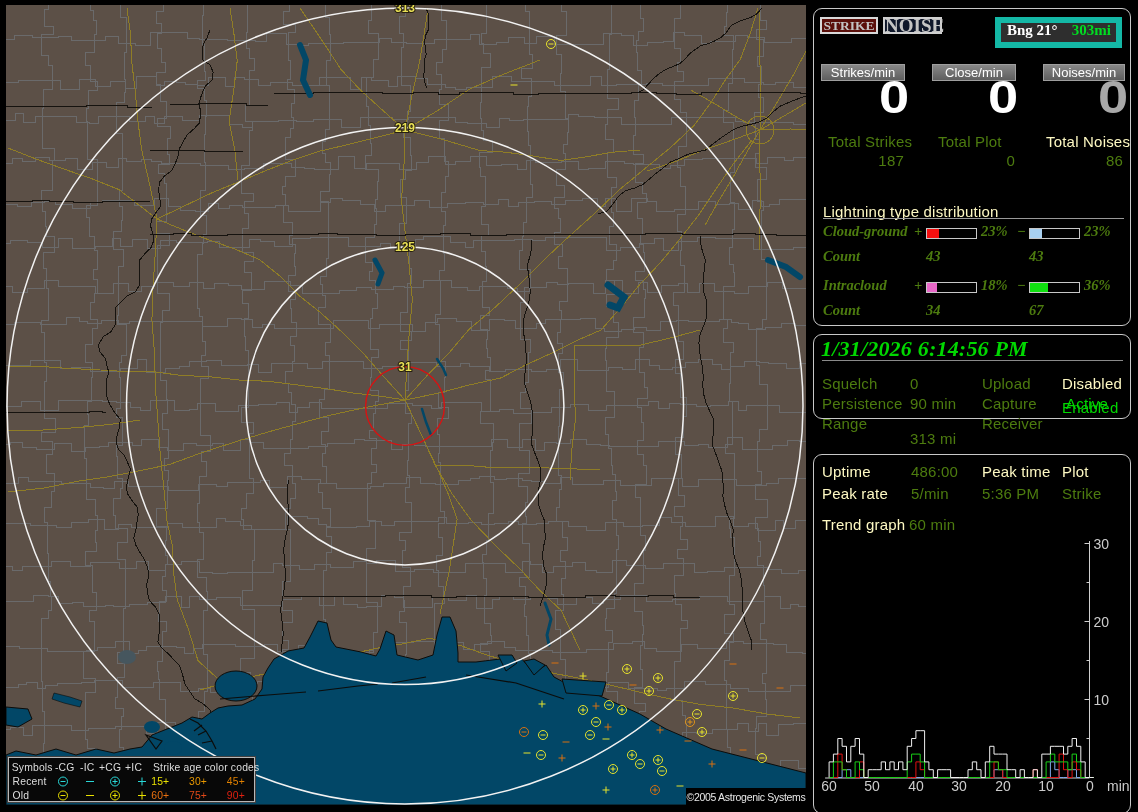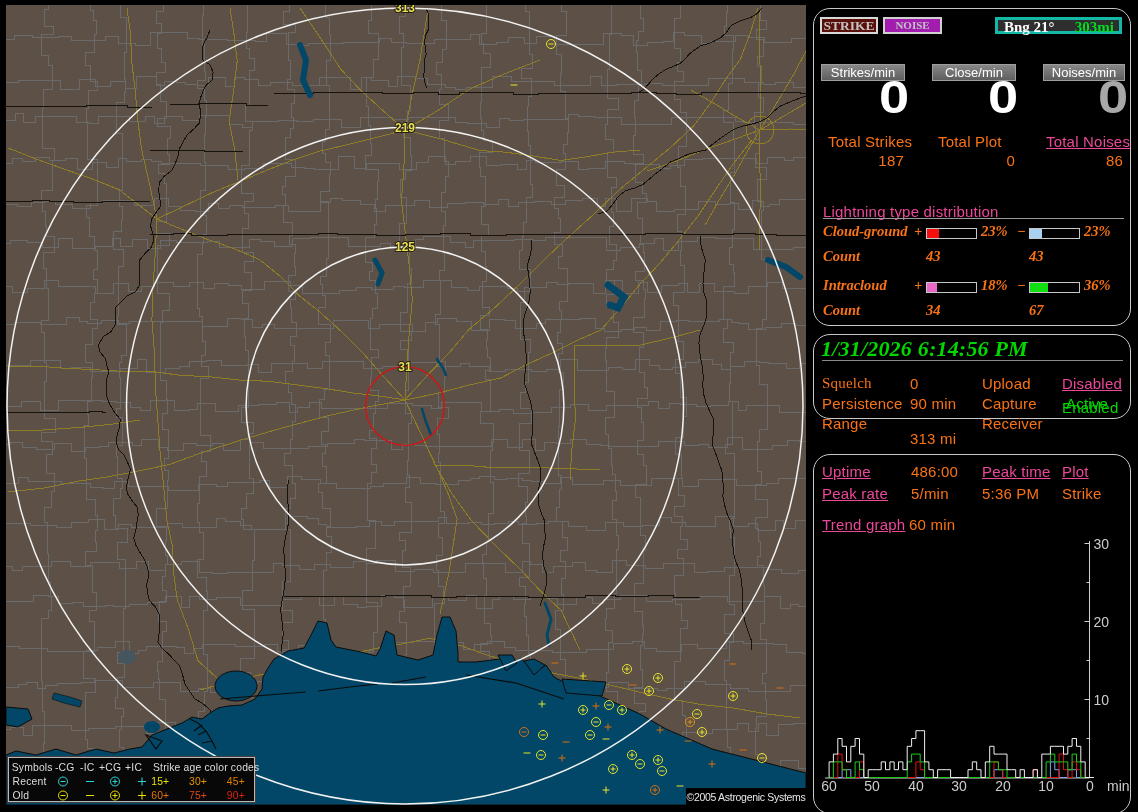--- a/index.html
+++ b/index.html
@@ -4,28 +4,28 @@
 body { width:1138px; height:812px; background:#000; position:relative; overflow:hidden;
        font-family:"Liberation Sans", sans-serif; }
 #map { position:absolute; left:6px; top:5px; width:800px; height:800px; background:#5c5047; }
 #legend { position:absolute; left:8px; top:757px; width:247px; height:45px; background:#080808;
           border:1px solid #b8b8b8; outline:1px solid #404040; font-size:11.5px; letter-spacing:0.2px; }
 .lrow span { position:absolute; white-space:nowrap; }
 .lrow { position:absolute; left:0; width:278px; height:13px; transform:scaleX(0.9); transform-origin:0 0; }
 #copyright { position:absolute; left:686px; top:788px; width:120px; height:18px; background:#000;
   color:#e8e8e8; font-size:10.5px; letter-spacing:-0.3px; text-align:center; line-height:18px; white-space:nowrap; }
 .panel { position:absolute; left:813px; width:318px; background:#000; border:1px solid #c8c8c8;
-  border-radius:17px; }
+  border-radius:9px; }
 .btn { position:absolute; font-family:"Liberation Serif", serif; font-weight:bold; color:#c4c4c4;
   text-align:center; }
 .hbtn { position:absolute; background:linear-gradient(#878787,#5e5e5e); border:1px solid #9e9e9e;
   color:#fff; font-size:13px; text-align:center; line-height:15px; }
 .b0 { position:absolute; font-size:46px; font-weight:bold; color:#fff; width:80px; text-align:center; transform:scaleX(1.18); }
-.tt { position:absolute; font-size:15px; color:#f97316; letter-spacing:0.2px; white-space:nowrap; }
-.gg { color:#ec4899;text-decoration:underline; }
+.tt { position:absolute; font-size:15px; color:#4d7c0f; letter-spacing:0.2px; white-space:nowrap; }
+.gg { color:#fef9c3; }
 .serb { font-family:"Liberation Serif", serif; font-weight:bold; letter-spacing:0; font-size:14.5px;font-style:italic; }
 .bar { position:absolute; width:51px; height:11px; border:1px solid #c8c8c8; background:#000; }
 .bar i { display:block; height:100%; }
 .grn { color:#00d800; }
 </style></head><body>
 <svg id="map" viewBox="0 0 800 800">
  <rect width="800" height="800" fill="#5c5047"></rect>
  <g stroke="#76808a" stroke-width="1" fill="none" opacity="0.55" shape-rendering="crispEdges">
       <path d="M 42,-4 L 42,4 L 38,4 L 38,21 L 47,21 L 47,29 L 35,29 L 35,40 L 35,40 L 35,50 L 42,50 L 42,60 L 46,60 L 46,68 L 46,84 L 37,84 L 37,103 L 36,103 L 36,112 L 36,127 L 36,143 L 48,143 L 48,155 L 46,155 L 46,170 L 46,185 L 35,185 L 35,195 L 36,195 L 36,206 L 39,206 L 39,221 L 40,221 L 40,231 L 48,231 L 48,247 L 37,247 L 37,263 L 40,263 L 40,283 L 42,283 L 42,298 L 42,315 L 35,315 L 35,327 L 38,327 L 38,346 L 38,357 L 40,357 L 40,376 L 38,376 L 38,386 L 38,386 L 38,401 L 38,413 L 49,413 L 49,427 L 35,427 L 35,436 L 46,436 L 46,449 L 40,449 L 40,468 L 48,468 L 48,486 L 45,486 L 45,502 L 38,502 L 38,517 L 41,517 L 41,530 L 41,548 L 42,548 L 42,558 L 42,576 L 44,576 L 44,591 L 45,591 L 45,605 L 42,605 L 42,613 L 35,613 L 35,632 L 35,649 L 35,649 L 35,667 L 35,676 L 36,676 L 36,693 L 36,693 L 36,706 L 38,706 L 38,724 L 38,724 L 38,738 L 37,738 L 37,750 L 37,765 L 42,765 L 42,775 L 39,775 L 39,789 L 38,789 L 38,798 L 38,798 L 38,808 "></path>
       <path d="M 84,-4 L 84,5 L 87,5 L 87,15 L 90,15 L 90,29 L 88,29 L 88,47 L 79,47 L 79,60 L 84,60 L 84,76 L 91,76 L 91,85 L 82,85 L 82,103 L 80,103 L 80,116 L 81,116 L 81,126 L 81,139 L 81,154 L 91,154 L 91,171 L 91,190 L 91,200 L 80,200 L 80,212 L 83,212 L 83,231 L 88,231 L 88,245 L 91,245 L 91,264 L 87,264 L 87,274 L 91,274 L 91,288 L 88,288 L 88,297 L 84,297 L 84,314 L 91,314 L 91,323 L 86,323 L 86,339 L 79,339 L 79,357 L 86,357 L 86,372 L 85,372 L 85,386 L 85,396 L 81,396 L 81,409 L 82,409 L 82,420 L 78,420 L 78,433 L 78,453 L 80,453 L 80,464 L 80,482 L 80,494 L 89,494 L 89,510 L 91,510 L 91,525 L 89,525 L 89,537 L 90,537 L 90,546 L 79,546 L 79,560 L 86,560 L 86,577 L 86,577 L 86,587 L 90,587 L 90,605 L 83,605 L 83,616 L 88,616 L 88,631 L 88,631 L 88,646 L 77,646 L 77,654 L 77,673 L 89,673 L 89,687 L 79,687 L 79,699 L 79,716 L 79,734 L 81,734 L 81,743 L 90,743 L 90,756 L 79,756 L 79,774 L 79,794 L 79,808 "></path>
@@ -346,22 +346,22 @@
    <circle cx="59" cy="6.5" r="4.5"></circle>
         <path d="M 56.5,6.5 L 61.5,6.5 M 59,4 L 59,9"></path>
    <path d="M 82,6.5 L 90,6.5 M 86,2.5 L 86,10.5"></path>
       </g>
  </svg>
 </div>
 <div id="copyright">©2005 Astrogenic Systems</div>
 
 <div class="panel" style="top:8px; height:318px;">
   <div class="btn" style="left:6px;top:8px;width:58px;height:17px;background:#5a0f0a;border:2px solid #d8d8d8;font-size:13.5px;line-height:13px;">STRIKE</div>
-  <div class="btn" style="left:69px;top:8px;width:59px;height:17px;background:#a21caf;border:2px solid #d0d0d0;font-size:11px;line-height:13px;">NOISE</div>
-  <div class="btn" style="left:181px;top:8px;width:127px;height:17px;background:#2e2e2e;border:3px solid #14b8a6;font-size:15px;line-height:15px;font-family:'Liberation Serif', serif;font-weight:bold;">
+  <div class="btn" style="left:69px;top:8px;width:59px;height:17px;background:#0f172a;border:2px solid #d0d0d0;font-size:19px;line-height:13px;">NOISE</div>
+  <div class="btn" style="left:181px;top:8px;width:127px;height:31px;background:#2e2e2e;border:6px solid #14b8a6;font-size:15px;line-height:15px;font-family:'Liberation Serif', serif;font-weight:bold;">
      <span style="position:absolute;left:6px;color:#fff;">Bng 21°</span>
       <span style="position:absolute;right:5px;color:#00dd22;">303mi</span>
     </div>
   <div class="hbtn" style="left:7px;top:55px;width:84px;height:17px;">Strikes/min</div>
   <div class="hbtn" style="left:118px;top:55px;width:84px;height:17px;">Close/min</div>
   <div class="hbtn" style="left:229px;top:55px;width:82px;height:17px;">Noises/min</div>
   <div class="b0" style="left:40px;top:61px;">0</div>
   <div class="b0" style="left:149px;top:61px;">0</div>
   <div class="b0" style="left:259px;top:61px;color:#a8a8a8;">0</div>
   <div class="tt" style="left:14px;top:124px;">Total Strikes</div>
@@ -398,21 +398,21 @@
     </div>
   <div class="tt serb" style="left:270px;top:268px;">36%</div>
   <div class="tt serb" style="left:9px;top:293px;">Count</div>
   <div class="tt serb" style="left:112px;top:293px;">34</div>
   <div class="tt serb" style="left:215px;top:293px;">67</div>
 </div>
 
 <div class="panel" style="top:334px; height:85px;">
   <div class="serb grn" style="position:absolute;left:7px;top:1px;font-size:22px;letter-spacing:0.2px;">1/31/2026 6:14:56 PM</div>
   <div style="position:absolute;left:8px;top:25px;width:301px;border-bottom:1px solid #8a8a8a;"></div>
-  <div class="tt" style="left:8px;top:40px;font-family:Liberation Serif, serif;">Squelch</div>
+  <div class="tt" style="left:8px;top:40px;">Squelch</div>
   <div class="tt" style="left:96px;top:40px;">0</div>
   <div class="tt" style="left:168px;top:40px;">Upload</div>
   <div class="tt gg" style="left:248px;top:40px;">Disabled</div>
   <div class="tt" style="left:8px;top:60px;">Persistence</div>
   <div class="tt" style="left:96px;top:60px;">90 min</div>
   <div class="tt" style="left:168px;top:60px;">Capture</div>
   <div class="tt grn" style="left:252px;top:60px;">Active</div>
   <div class="tt" style="left:8px;top:80px;">Range</div>
   <div class="tt" style="left:96px;top:80px;margin-top:15px;">313 mi</div>
   <div class="tt" style="left:168px;top:80px;">Receiver</div>

